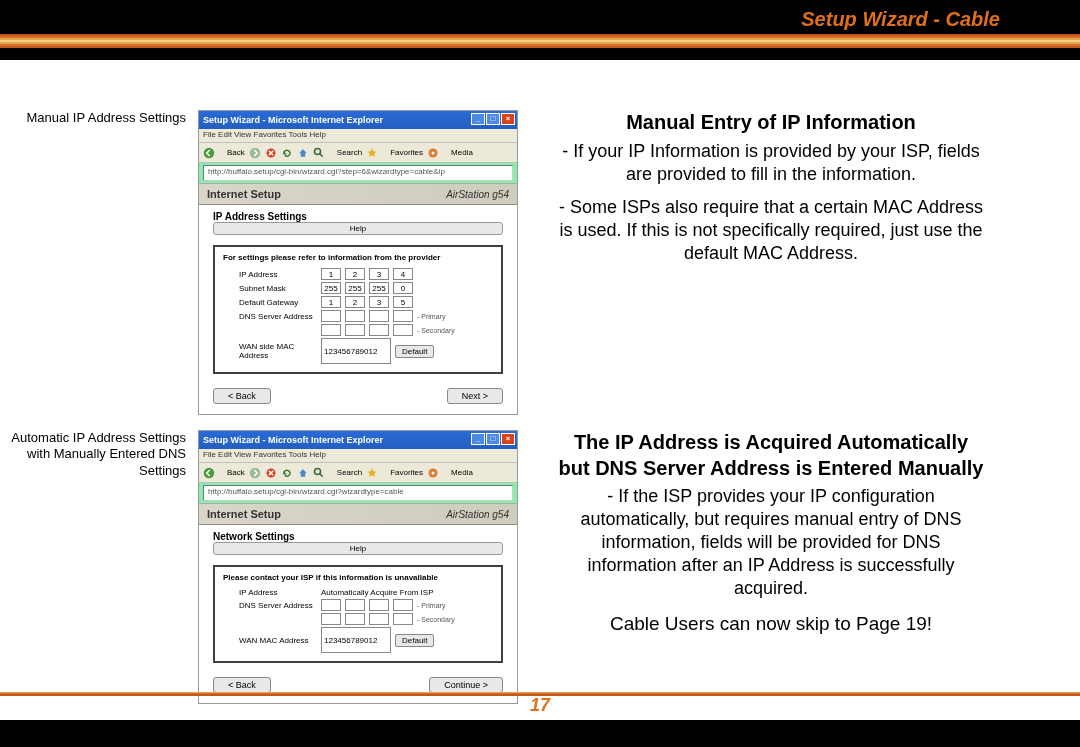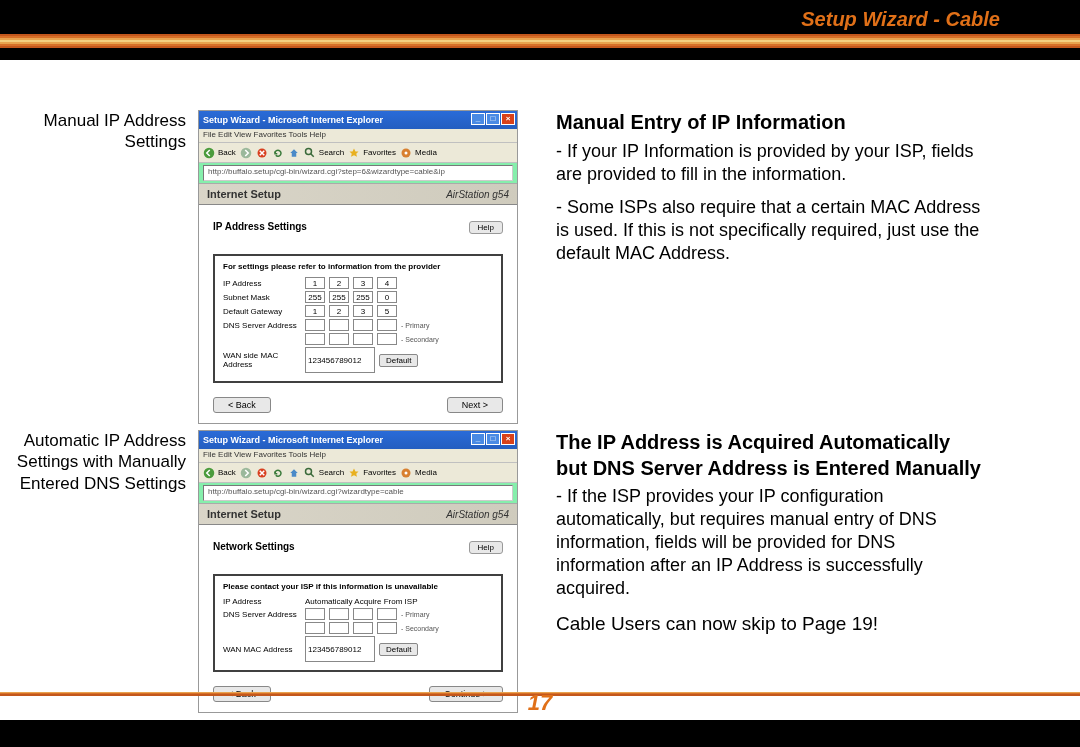--- a/index.html
+++ b/index.html
@@ -55,35 +55,35 @@
     );
   }
   .page-num {
     position: absolute;
     bottom: 4px;
     width: 100%;
     text-align: center;
     font-style: italic;
     font-weight: bold;
     color: #e07018;
-    font-size: 22px;
+    font-size: 18px;
   }
 
   
   .row { position: absolute; left: 0; width: 100%; }
   .row1 { top: 50px; height: 280px; }
   .row2 { top: 370px; height: 280px; }
 
   .caption {
     position: absolute;
     top: 0;
     left: 0;
     width: 192px;
     text-align: right;
-    font-size: 17px;
+    font-size: 13px;
     line-height: 1.25;
     color: #000;
     padding-right: 6px;
   }
 
   .screenshot {
     position: absolute;
     top: 0;
     left: 198px;
     width: 320px;
@@ -133,21 +133,21 @@
     display: flex;
     align-items: center;
     gap: 4px;
     padding: 2px 4px;
     border-bottom: 1px solid #c0c0c0;
   }
   .tb-btn {
     display: inline-flex;
     align-items: center;
     font-size: 8px;
-    gap: 3px;
+    gap: 12px;
   }
   .tb-btn svg { width: 12px; height: 12px; }
   .ss-address {
     height: 16px;
     background: #fff;
     border: 1px inset #ccc;
     margin: 2px 4px;
     font-size: 8px;
     padding: 1px 4px;
     color: #555;
@@ -164,44 +164,45 @@
     display: flex;
     align-items: center;
     justify-content: space-between;
     padding: 0 8px;
     font-size: 11px;
   }
   .band-left { font-weight: bold; color: #333; }
   .band-right { font-style: italic; font-size: 10px; color: #333; }
   .subhead-row {
     display: flex;
-    justify-content: space-between;
-    padding: 16px 14px;
+    justify-content: flex-end;
+    padding: 6px 14px;
     font-size: 10px;
     font-weight: bold;
+    flex-direction: column;
   }
   .help-btn {
     background: #e8e8e8;
     border: 1px solid #999;
     border-radius: 3px;
     font-size: 8px;
     padding: 1px 8px;
     font-weight: normal;
   }
   .form-area {
     margin: 4px 14px 8px;
     border: 2px solid #404040;
     padding: 6px 8px;
     font-size: 8px;
   }
   .form-note { font-weight: bold; margin-bottom: 6px; font-size: 8px; }
   .form-row {
     display: flex;
     align-items: center;
-    margin: 2px 0;
+    margin: 2px 16px;
     gap: 4px;
   }
   .form-row .lbl { width: 78px; }
   .tiny-input {
     width: 20px; height: 12px;
     border: 1px solid #888;
     background: #fff;
     font-size: 8px;
     text-align: center;
   }
@@ -235,20 +236,21 @@
   }
 
   .text-col {
     position: absolute;
     top: 0;
     left: 556px;
     width: 430px;
     font-size: 18px;
     line-height: 1.28;
     color: #000;
+    text-align: center;
   }
   .text-col h3 {
     font-size: 20px;
     font-weight: bold;
     margin-bottom: 4px;
   }
   .text-col p { margin-bottom: 10px; }
   .skip-note {
     font-weight: normal;
     font-size: 19px;

